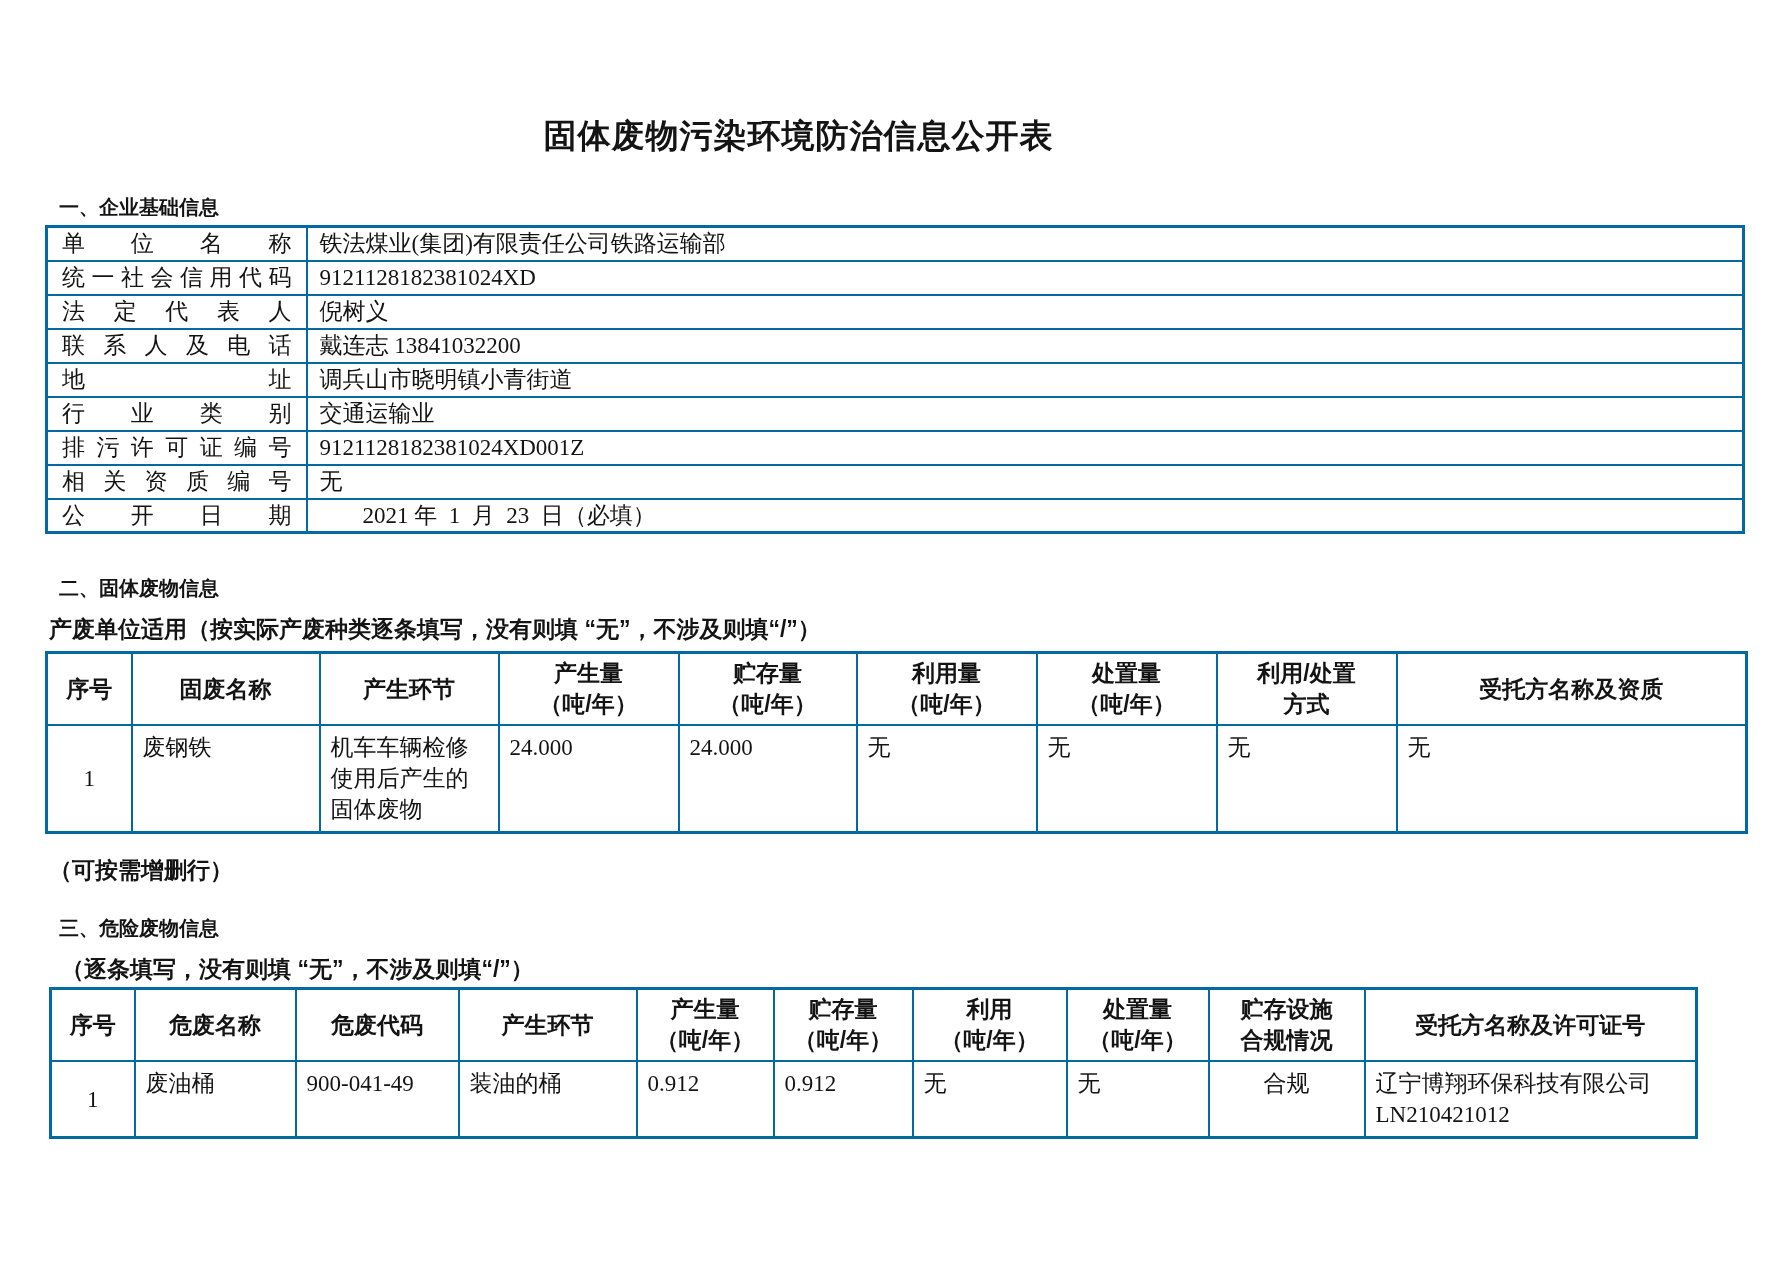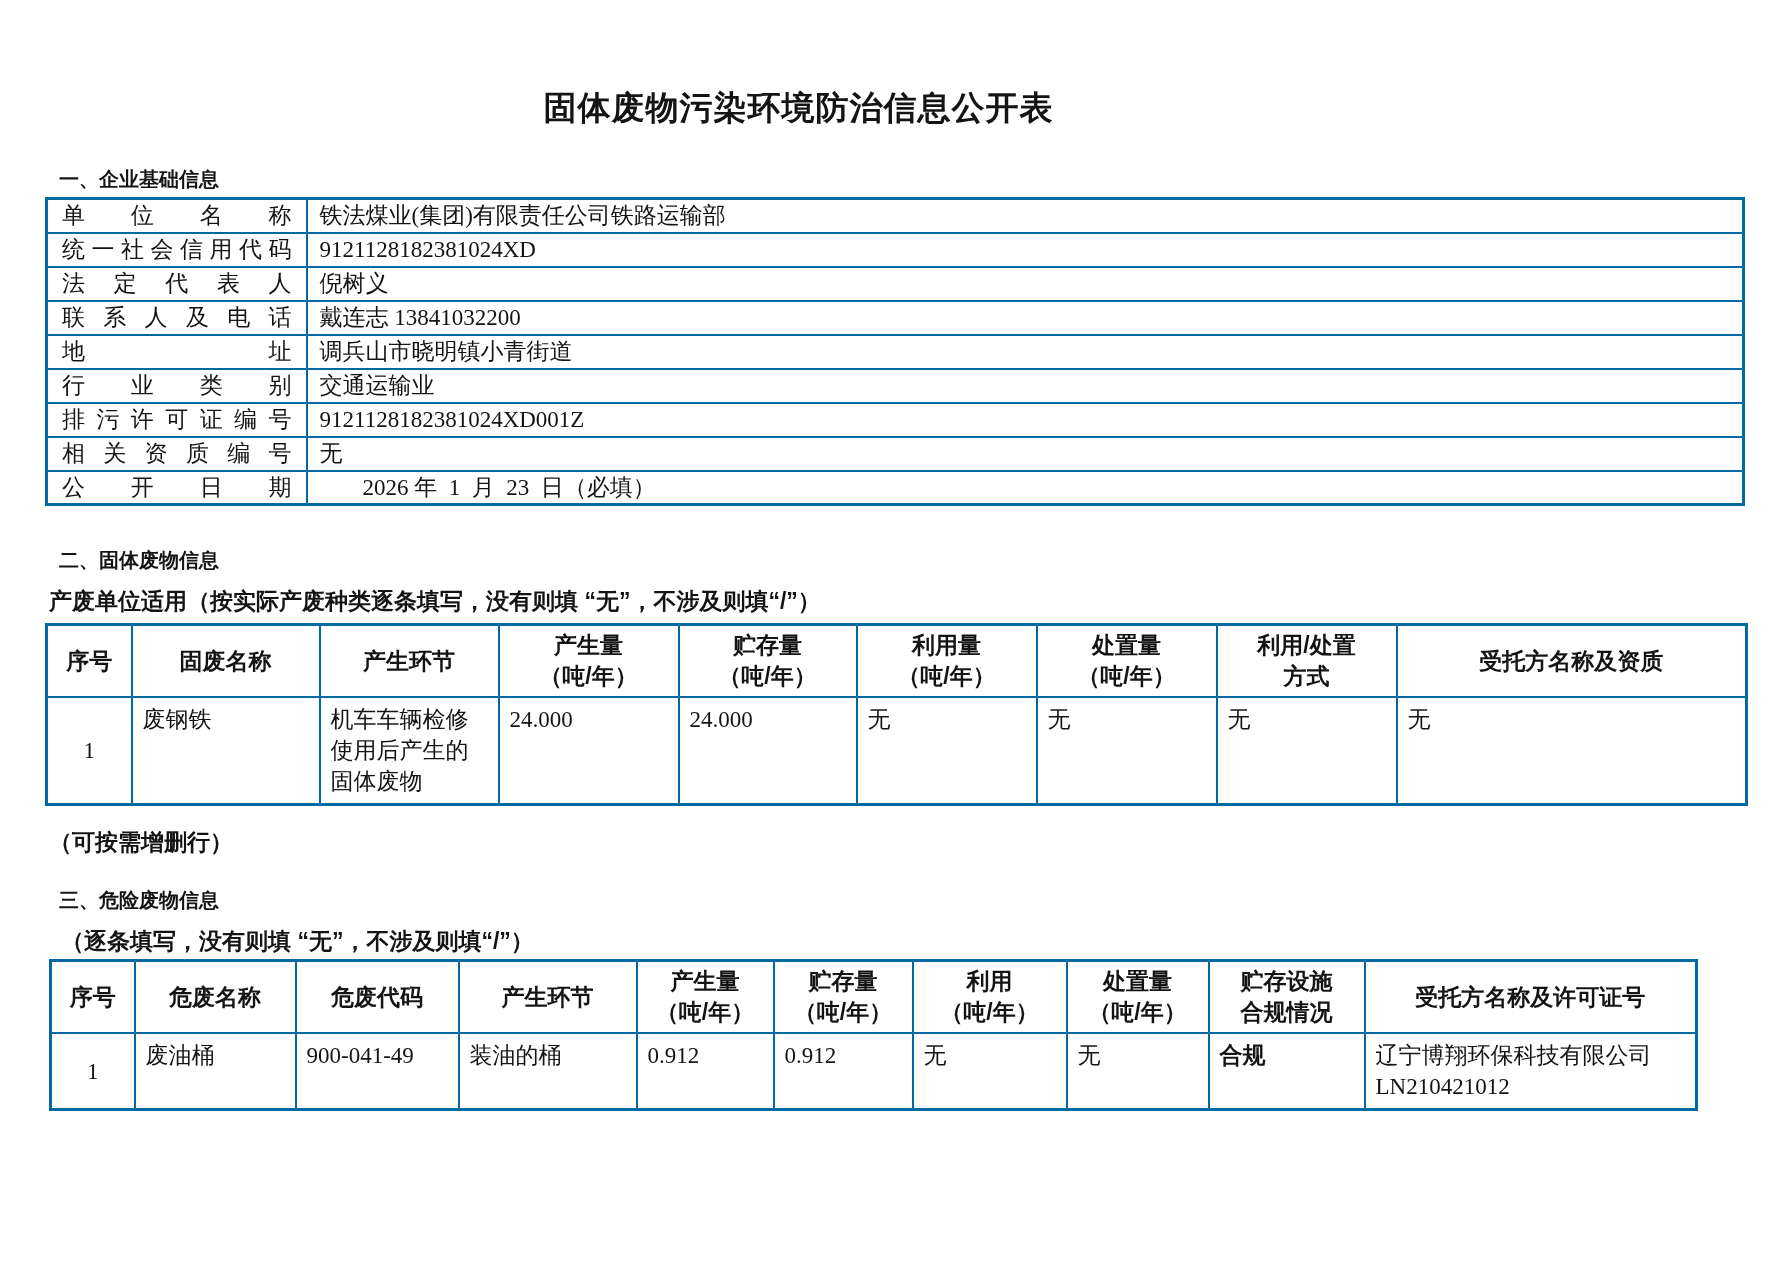--- a/index.html
+++ b/index.html
@@ -6,21 +6,21 @@
   html, body { width: 1787px; height: 1279px; }
   body {
     background: #ffffff;
     color: #141414;
     font-family: "Liberation Serif", "DejaVu Serif", serif;
     overflow: hidden;
   }
   .page { width: 1787px; height: 1279px; position: relative; }
 
   .doc-title {
-    padding-top: 88px;
+    padding-top: 116px;
     padding-right: 190px;
     text-align: center;
     font-family: "Liberation Sans", "DejaVu Sans", sans-serif;
     font-weight: bold;
     font-size: 33px;
     line-height: 40px;
     letter-spacing: 1px;
   }
 
   .content { margin-left: 45px; margin-right: 42px; width: 1700px; }
@@ -75,21 +75,21 @@
     padding: 4px 2px;
   }
   .wt td {
     vertical-align: top;
     text-align: left;
     padding: 6px 10px;
     line-height: 31px;
     white-space: pre-wrap;
   }
   .wt td.c-no { text-align: center; vertical-align: middle; }
-  .wt td.c-center { text-align: left; font-weight: bold; }
+  .wt td.c-center { text-align: center; }
 
   .t2 { width: 1700px; margin-top: 7px; }
   .t2 th { height: 68px; }
   .t2 td { height: 100px; margin-left: 39px; }
 
   .footnote {
     font-family: "Liberation Sans", "DejaVu Sans", sans-serif;
     font-weight: bold;
     font-size: 23px;
     line-height: 30px;
@@ -141,21 +141,21 @@
         <tr>
           <td class="lbl">排污许可证编号</td>
           <td class="val">9121128182381024XD001Z</td>
         </tr>
         <tr>
           <td class="lbl">相关资质编号</td>
           <td class="val">无</td>
         </tr>
         <tr>
           <td class="lbl">公开日期</td>
-          <td class="val">2026 年  1  月  23  日（必填）</td>
+          <td class="val">2021 年  1  月  23  日（必填）</td>
         </tr>
       </tbody>
     </table>
 
     <div class="sec-heading" id="s2-heading">二、固体废物信息</div>
     <div class="note" id="s2-note">产废单位适用（按实际产废种类逐条填写，没有则填 “无”，不涉及则填“/”）</div>
 
     <table class="wt t2">
       <colgroup>
         <col style="width:85px">

